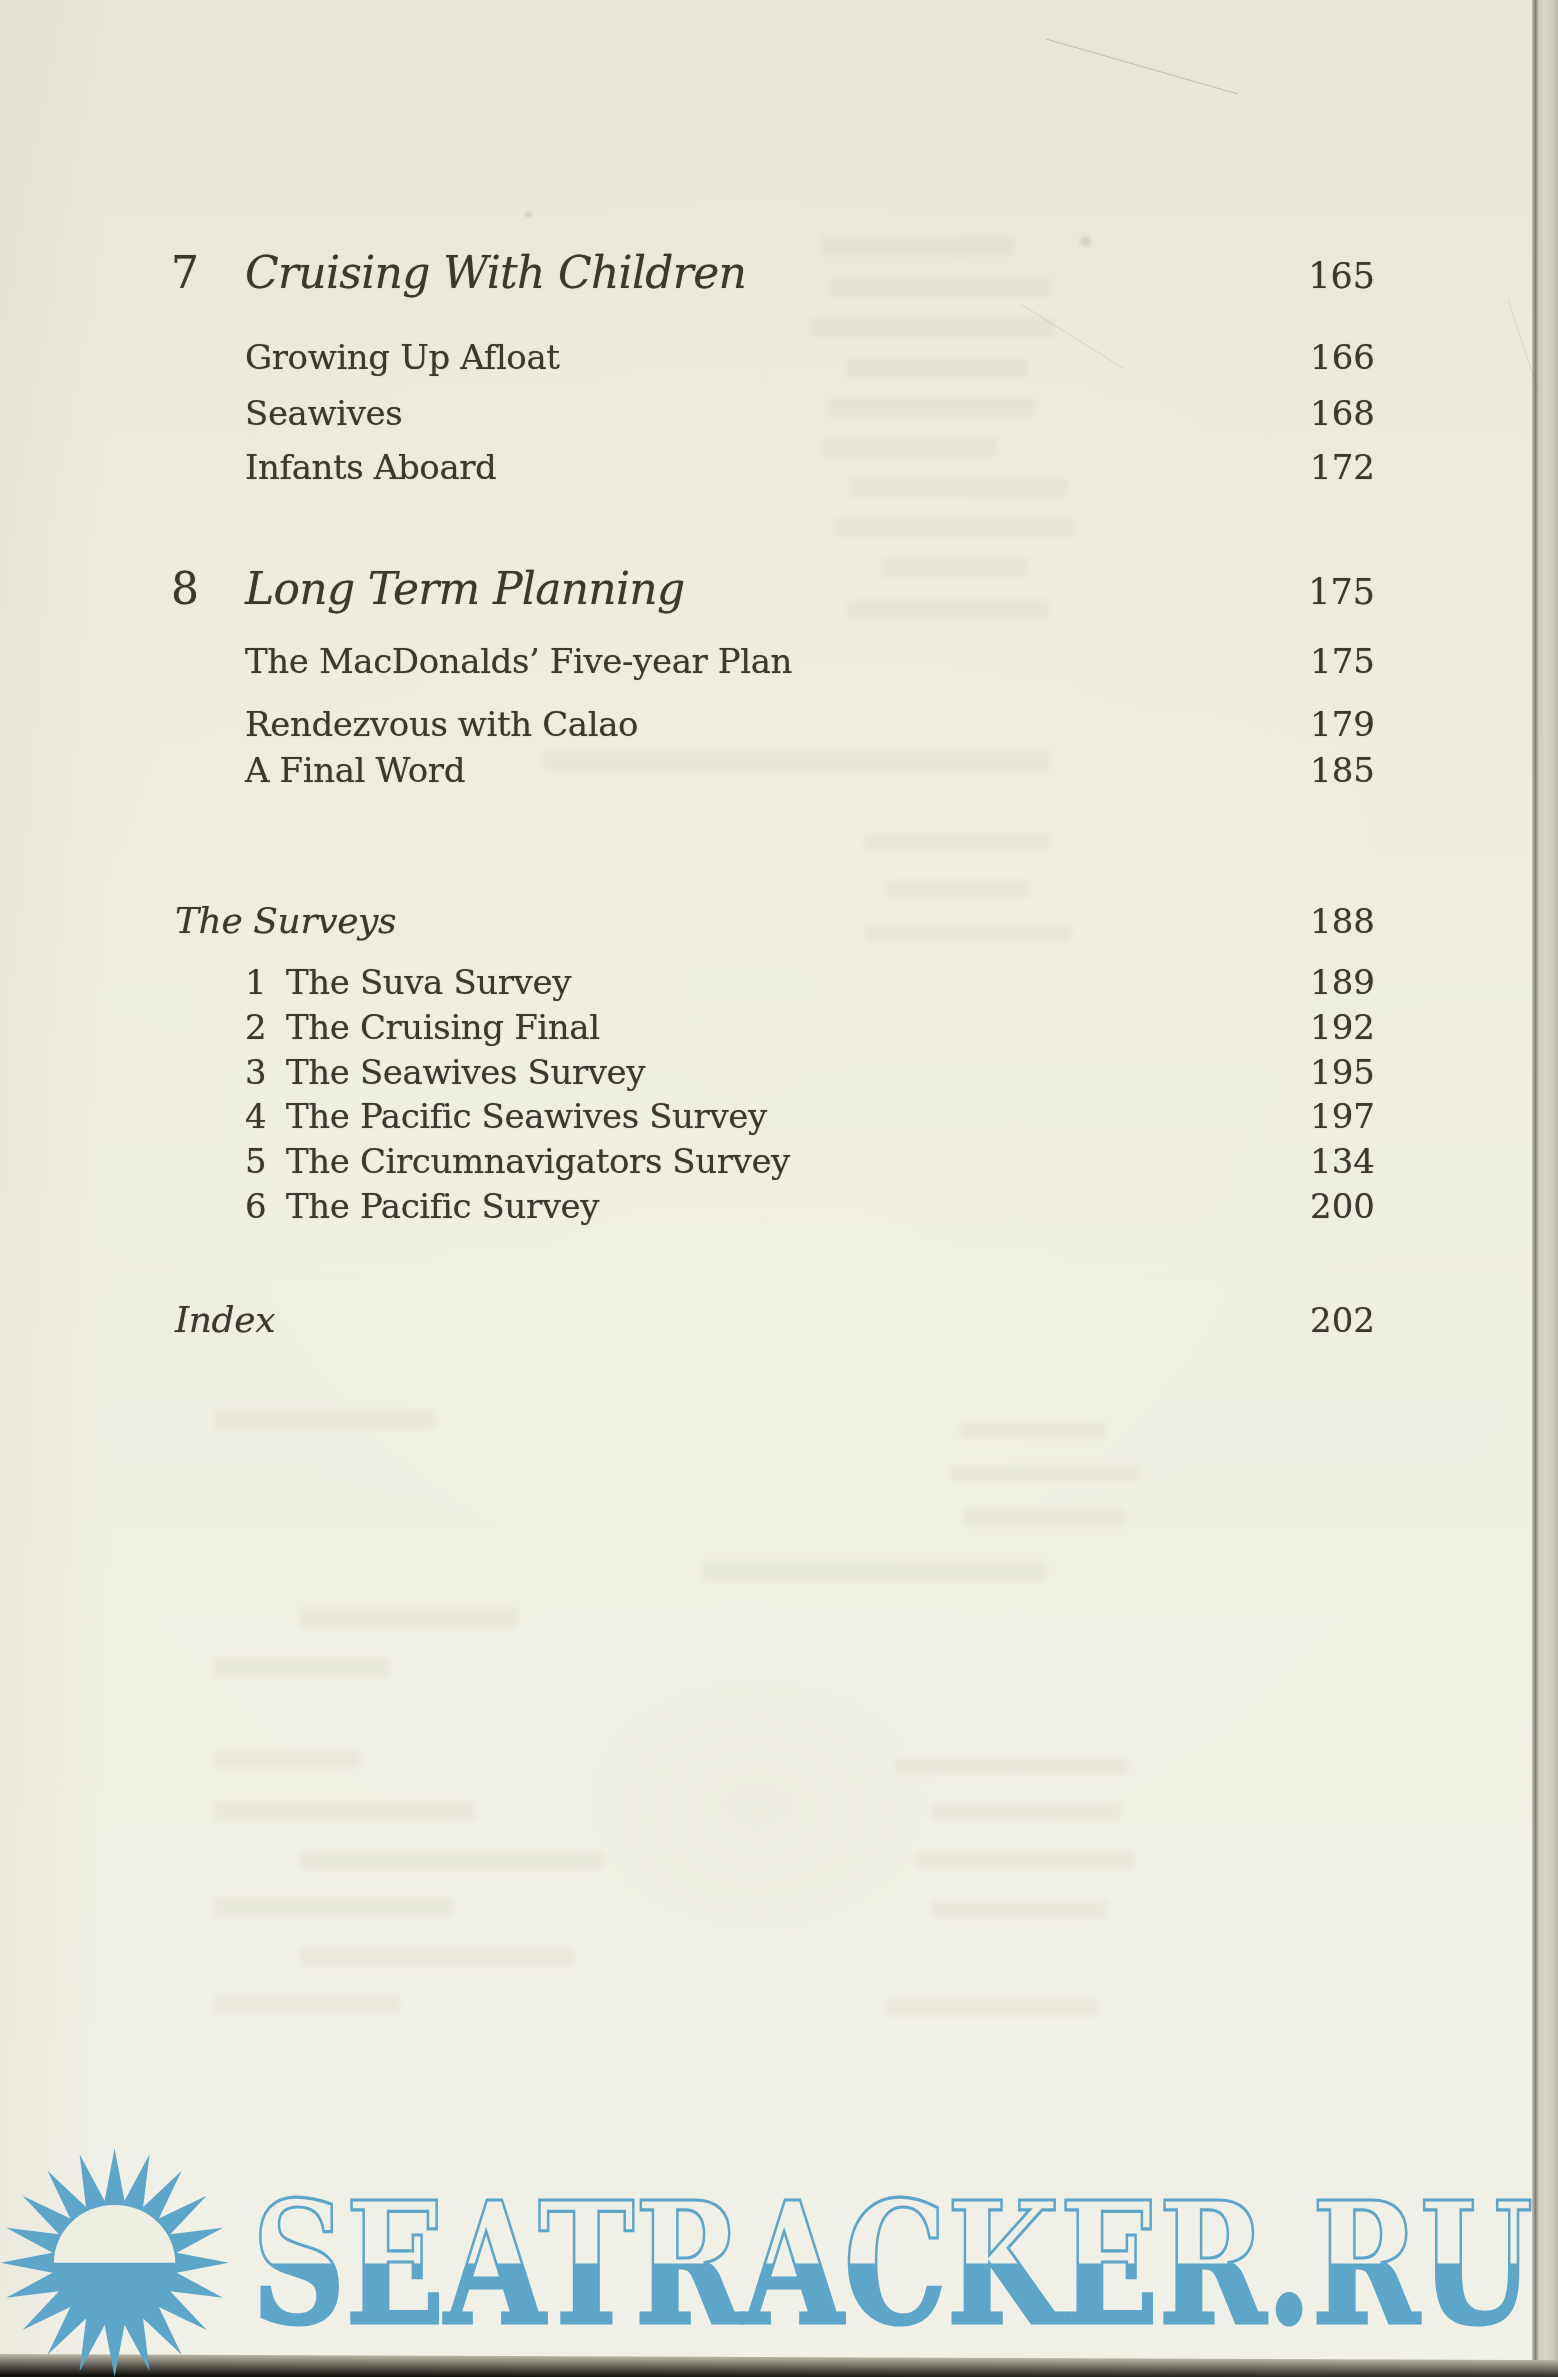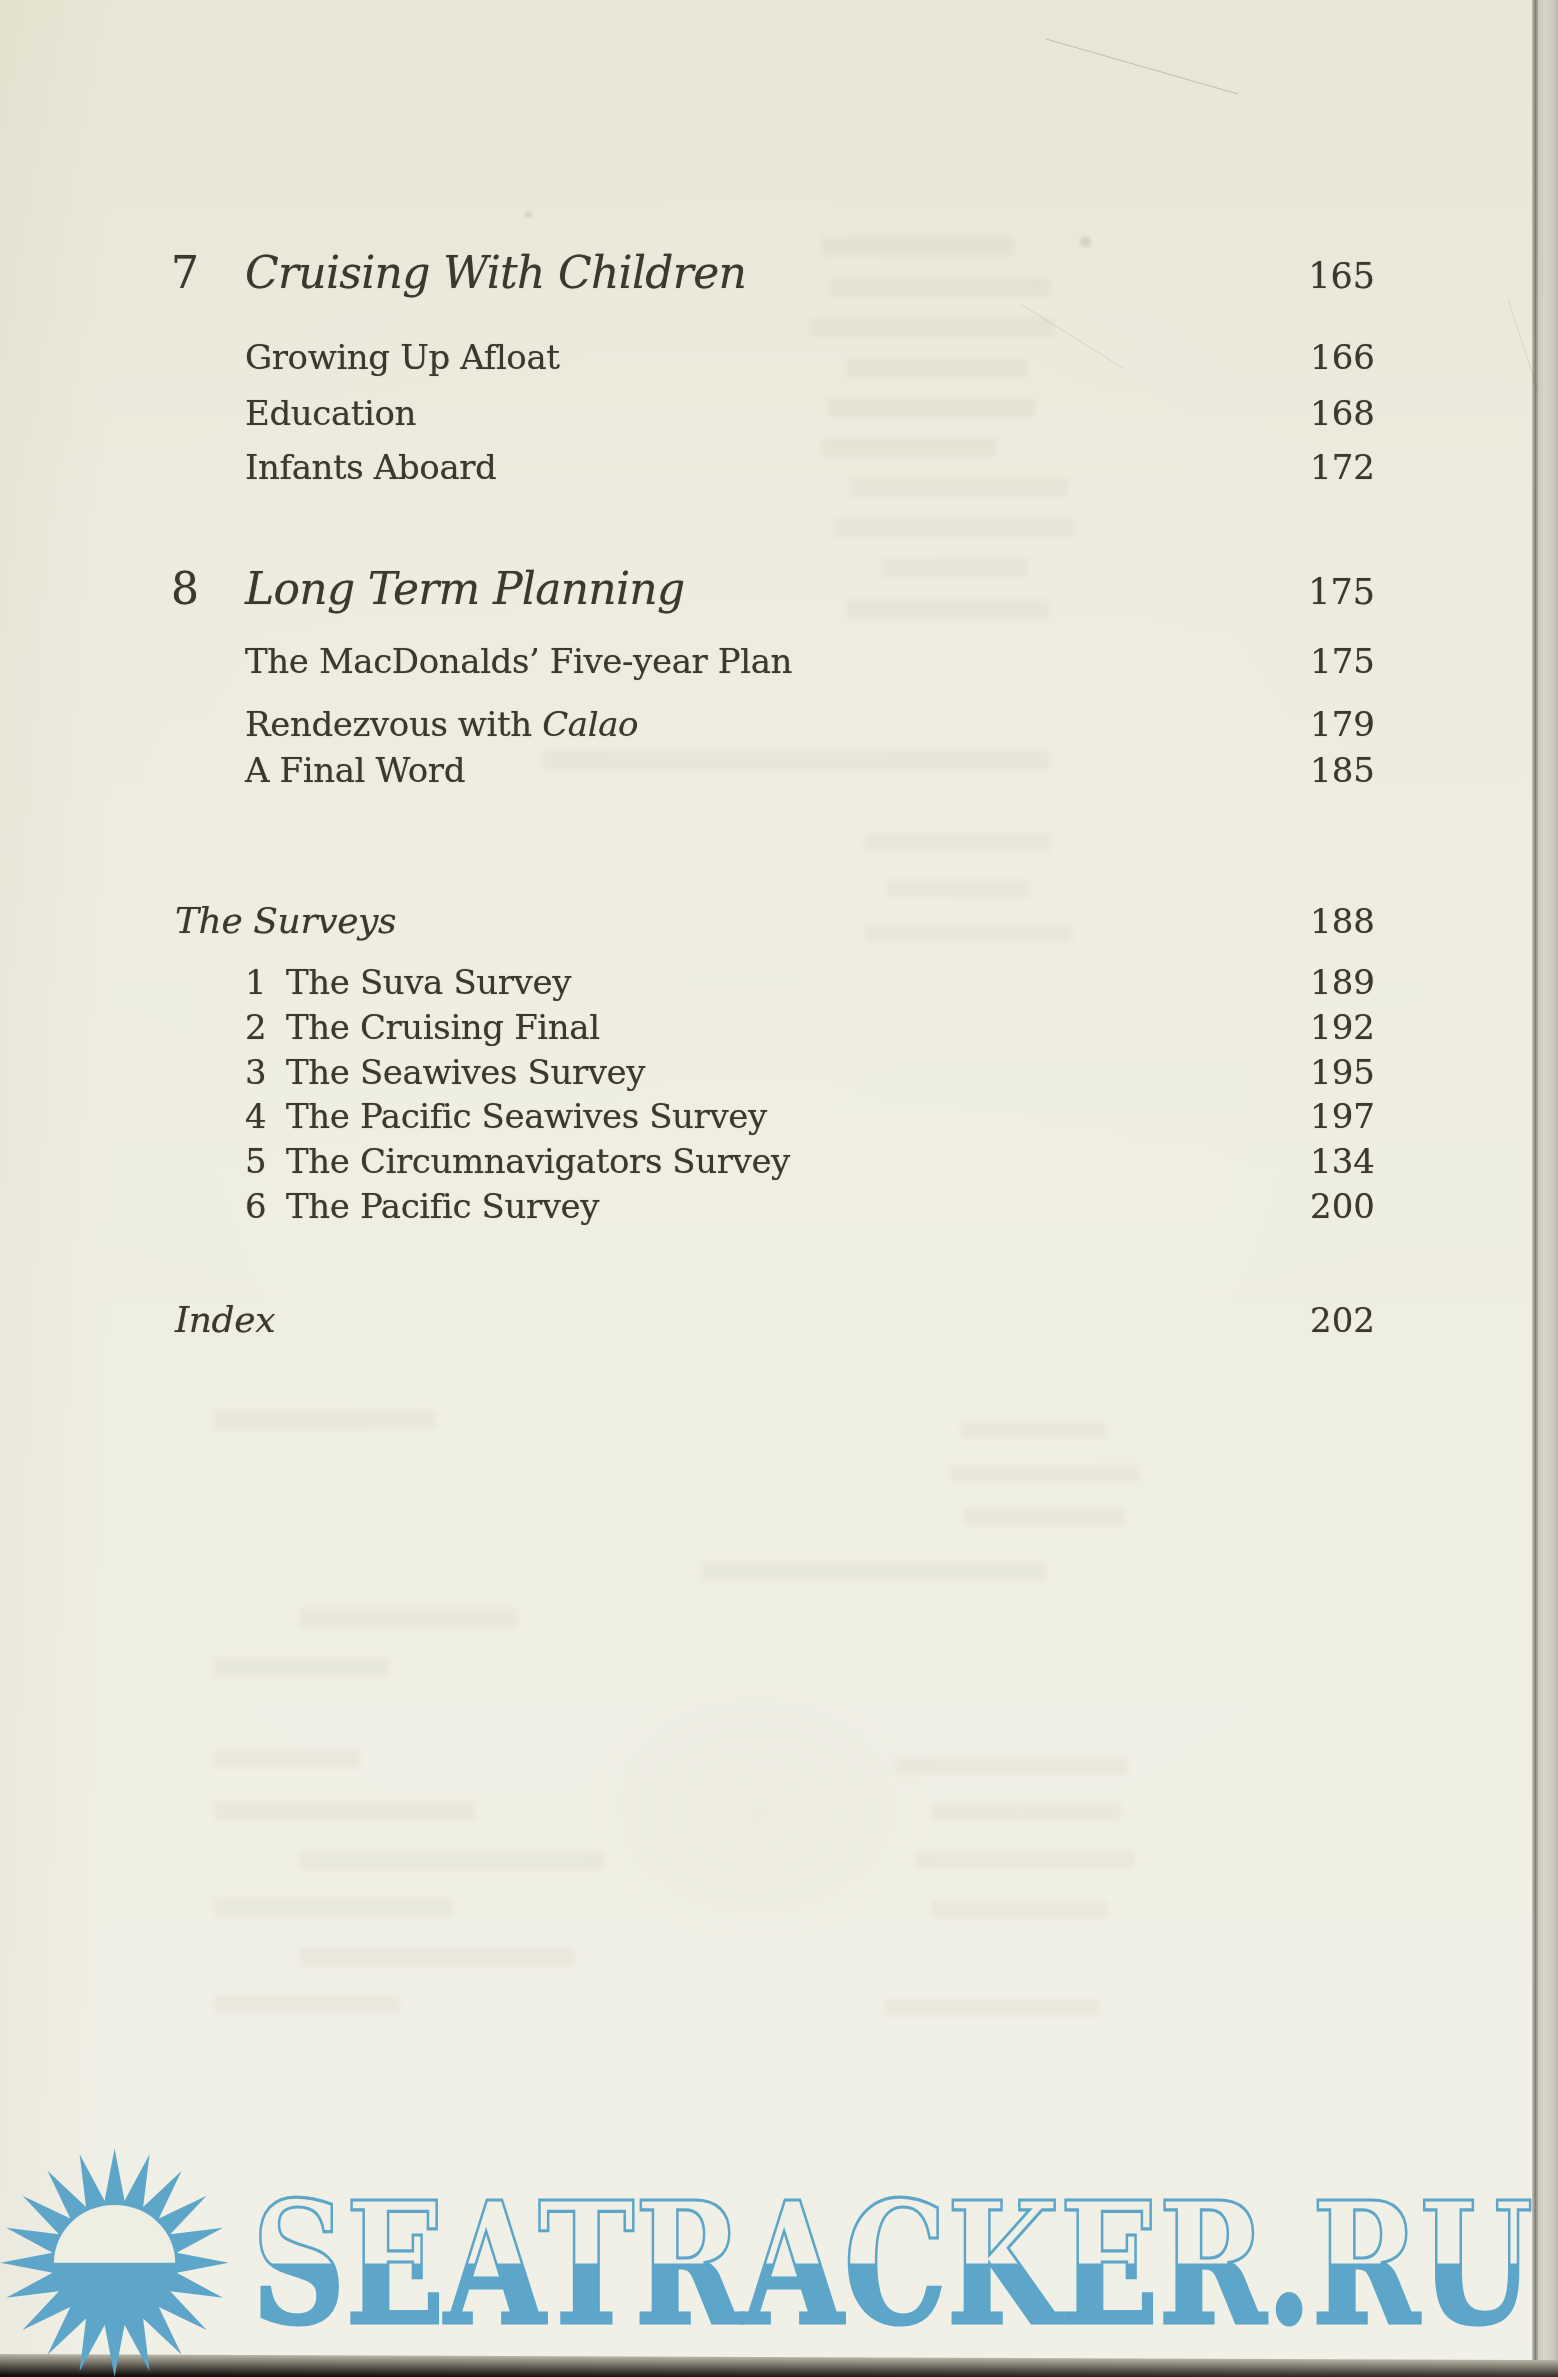--- a/index.html
+++ b/index.html
@@ -33,21 +33,21 @@
        text-shadow:0 0 0.9px rgba(58,56,47,.55);}
   .row .lbl{letter-spacing:-0.4px;}
   .ch{left:171px;font-size:44px;}
   .ch .chnum{width:74px;flex:none;}
   .ch .title{font-style:italic;letter-spacing:-0.7px;flex:1;}
   .sub{left:245px;font-size:34px;}
   .sec{left:175px;font-size:36px;}
   .sec .title{font-style:italic;letter-spacing:-0.4px;flex:1;}
   .sitem{left:245px;font-size:34px;}
   .sitem .snum{width:41px;flex:none;}
-  .it{font-style:italic;}
+  .it{}
   .pg{flex:none;margin-left:17px;font-size:34px;letter-spacing:0;}
   
   .wm{position:absolute;left:0;top:0;z-index:5;pointer-events:none;}
   .wmtext{font-family:"DejaVu Serif","Liberation Serif",serif;font-weight:700;font-size:237px;}
 </style>
 </head>
 <body>
 
 <div class="page">
 
@@ -95,21 +95,21 @@
   <div class="row ch" style="top:251px">
     <span class="chnum">7</span>
     <span class="title">Cruising With Children</span>
     <span class="pg" style="font-size:35px">165</span>
   </div>
   <div class="row sub" style="top:340px">
     <span class="lbl">Growing Up Afloat</span>
     <span class="pg">166</span>
   </div>
   <div class="row sub" style="top:396px">
-    <span class="lbl">Education</span>
+    <span class="lbl">Seawives</span>
     <span class="pg">168</span>
   </div>
   <div class="row sub" style="top:450px">
     <span class="lbl">Infants Aboard</span>
     <span class="pg">172</span>
   </div>
 
   <div class="row ch" style="top:567px">
     <span class="chnum">8</span>
     <span class="title">Long Term Planning</span>

